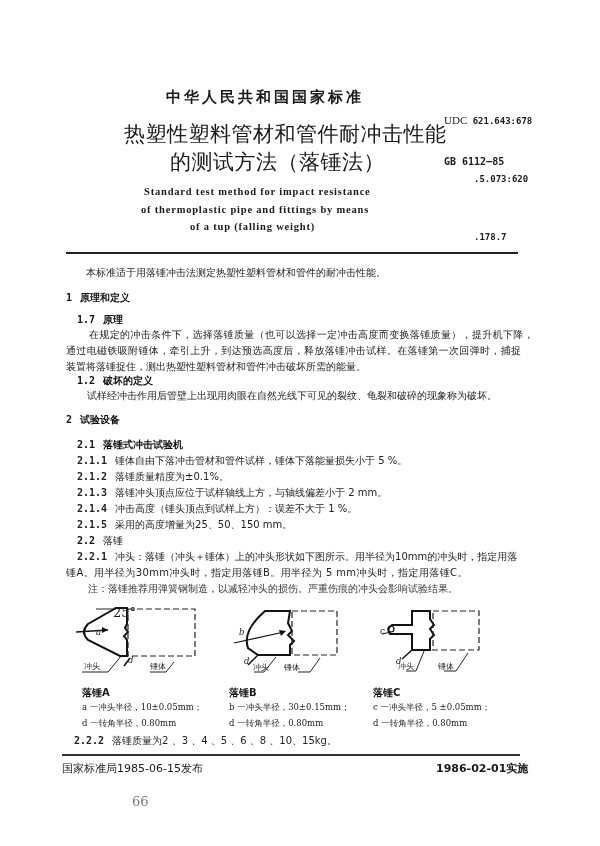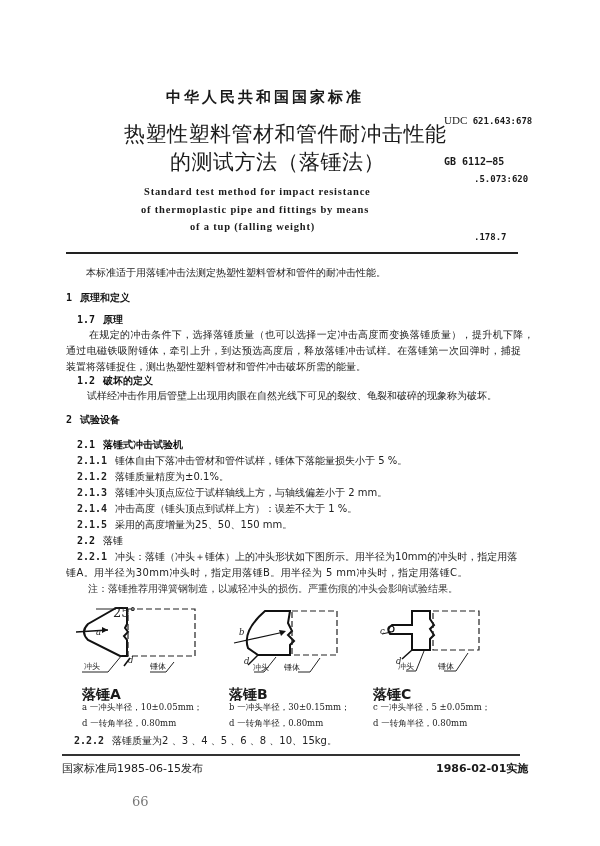--- a/index.html
+++ b/index.html
@@ -17,21 +17,21 @@
   .udc .lbl { font-family: "Liberation Serif", serif; font-size: 11px; font-weight: normal; }
   .udc .sub { padding-left: 30px; display: block; margin-top: 47px; }
   .gb { left: 444px; top: 156px; font-size: 10px; font-weight: bold; font-family: "DejaVu Sans Mono", monospace; }
   .rule-top { left: 66px; top: 252px; width: 452px; height: 2px; background: #222; }
   .rule-bottom { left: 62px; top: 754px; width: 458px; height: 2px; background: #333; }
   .p { font-size: 10px; font-family: "DejaVu Sans", sans-serif; color: #222; }
   .h { font-size: 10px; font-weight: bold; font-family: "DejaVu Sans", sans-serif; color: #111; }
   .num { font-weight: bold; font-family: "DejaVu Sans Mono", monospace; font-size: 10px; margin-right: 8px; }
   .note { font-size: 10px; font-family: "DejaVu Sans", sans-serif; color: #333; }
   .cap { font-size: 8.5px; font-family: "DejaVu Serif", serif; color: #222; }
-  .cap-title { font-size: 14px; font-weight: bold; font-family: "DejaVu Sans", sans-serif; }
+  .cap-title { font-size: 10px; font-weight: bold; font-family: "DejaVu Sans", sans-serif; }
   .footer-left { left: 62px; top: 761px; font-size: 11px; font-weight: normal; font-family: "DejaVu Sans", sans-serif; }
   .footer-right { left: 436px; top: 761px; font-size: 11px; font-weight: bold; font-family: "DejaVu Sans", sans-serif; }
   .page-num { left: 87px; top: 794px; font-size: 13px; color: #777; margin-left: 45px; }
   svg.fig { position: absolute; }
 </style>
 </head>
 <body>
 
 <div class="abs national">中华人民共和国国家标准</div>
 <div class="abs title1">热塑性塑料管材和管件耐冲击性能</div>

